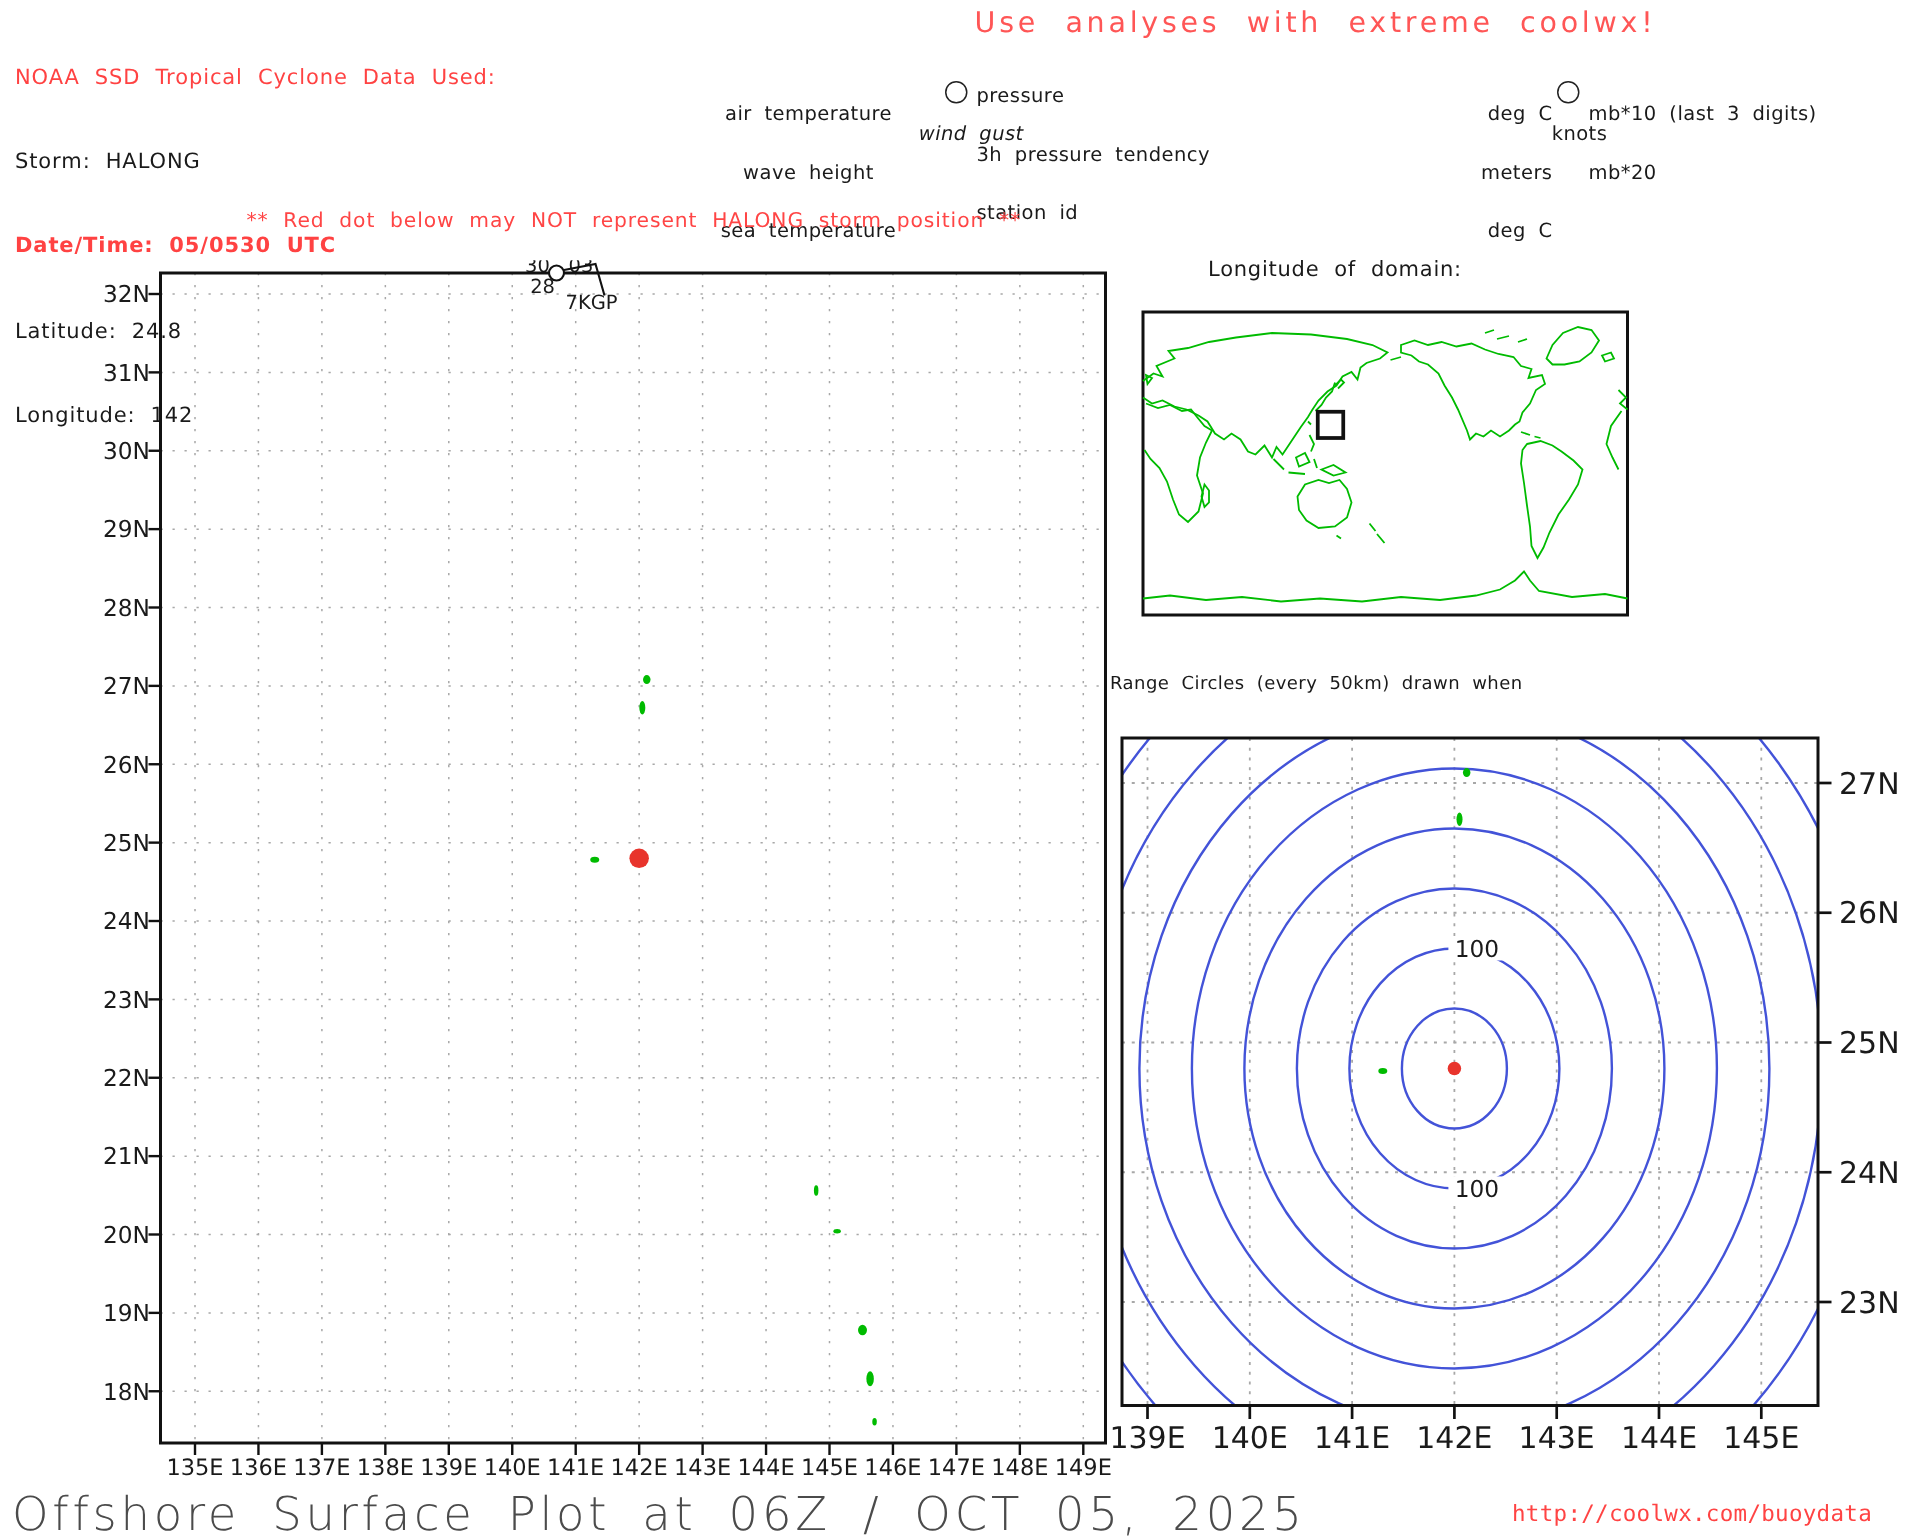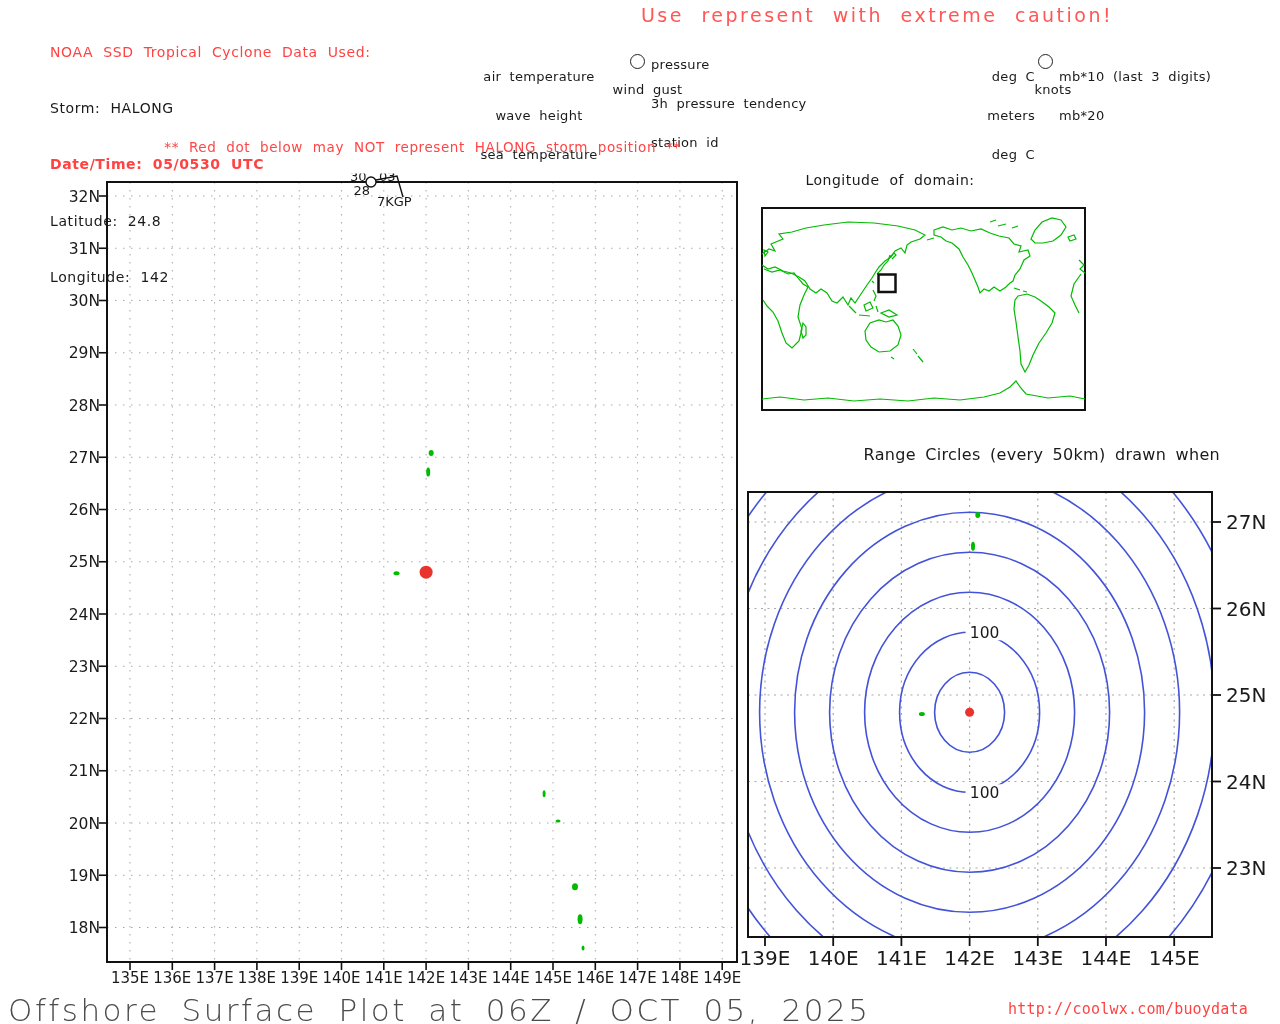--- a/index.html
+++ b/index.html
@@ -1,60 +1,60 @@
 <!DOCTYPE html>
 <html><head>
 <meta charset="utf-8">
 <style>
   html,body{margin:0;padding:0;background:#fff;}
   #app{position:relative;width:1280px;height:1024px;background:#fff;overflow:hidden;
        font-family:"DejaVu Sans",sans-serif;color:#1a1a1a;}
   .abs{position:absolute;}
-  .gtxt{letter-spacing:0.6px;word-spacing:5px;white-space:pre;margin-left:40px;}
+  .gtxt{letter-spacing:0.6px;word-spacing:5px;white-space:pre;}
   .red{color:#ff4242;}
   .hdr{font-size:14px;line-height:18.8px;}
   .bold{font-weight:bold;}
   .caution{font-size:19px;letter-spacing:2.5px;word-spacing:9px;color:#ff5656;}
   .leg{font-size:13px;line-height:13px;letter-spacing:0.3px;word-spacing:4px;white-space:pre;}
   .legcircle{position:absolute;width:13px;height:13px;border:1.6px solid #222;border-radius:50%;background:#fff;}
   .warn{font-size:13.5px;color:#ff4545;letter-spacing:0.6px;word-spacing:5px;text-align:center;}
   .insettitle{font-size:14px;letter-spacing:0.5px;word-spacing:5px;text-align:center;}
-  .rangetitle{font-size:16px;line-height:18.5px;letter-spacing:0.3px;word-spacing:4px;text-align:right;}
+  .rangetitle{font-size:12px;line-height:18.5px;letter-spacing:0.3px;word-spacing:4px;text-align:left;}
   .footer-title{font-size:31px;color:#4b4b4b;letter-spacing:2.5px;word-spacing:9px;font-weight:100;white-space:pre;}
   .footer-url{font-size:15px;font-family:"DejaVu Sans Mono",monospace;color:#ff4343;letter-spacing:0.2px;}
   svg text{font-family:"DejaVu Sans",sans-serif;fill:#1a1a1a;}
 </style>
 </head>
 <body>
 
 <div id="app">
 
   <div class="abs hdr gtxt" style="left:10px;top:5px;">
     <div class="red">NOAA SSD Tropical Cyclone Data Used:</div>
     <div>Storm: HALONG</div>
     <div class="red bold">Date/Time: 05/0530 UTC</div>
     <div>Latitude: 24.8</div>
     <div>Longitude: 142</div>
   </div>
 
-  <div class="abs caution" style="left:622px;top:4px;width:510px;text-align:center;">Use represent with extreme caution!</div>
+  <div class="abs caution" style="left:622px;top:4px;width:510px;text-align:center;">Use analyses with extreme coolwx!</div>
 
   <div>
     <div class="abs leg" style="left:450px;top:44px;width:178px;text-align:center;">
       <div>air temperature</div>
       <div>wave height</div>
       <div>sea temperature</div>
     </div>
     <span class="legcircle" style="left:630px;top:54px;"></span>
     <div class="abs leg" style="left:651px;top:32px;width:230px;">
       <div>pressure</div>
       <div>3h pressure tendency</div>
       <div>station id</div>
     </div>
-    <div class="abs leg" style="left:530px;top:83px;width:235px;text-align:center;">wind gust</div>
+    <div class="abs leg" style="left:530px;top:83px;width:235px;text-align:center;font-style:italic;">wind gust</div>
   </div>
 
   <div>
     <div class="abs leg" style="left:850px;top:44px;width:185px;text-align:right;">
       <div>deg C</div>
       <div>meters</div>
       <div>deg C</div>
     </div>
     <span class="legcircle" style="left:1038px;top:54px;"></span>
     <div class="abs leg" style="left:1059px;top:44px;width:215px;">

